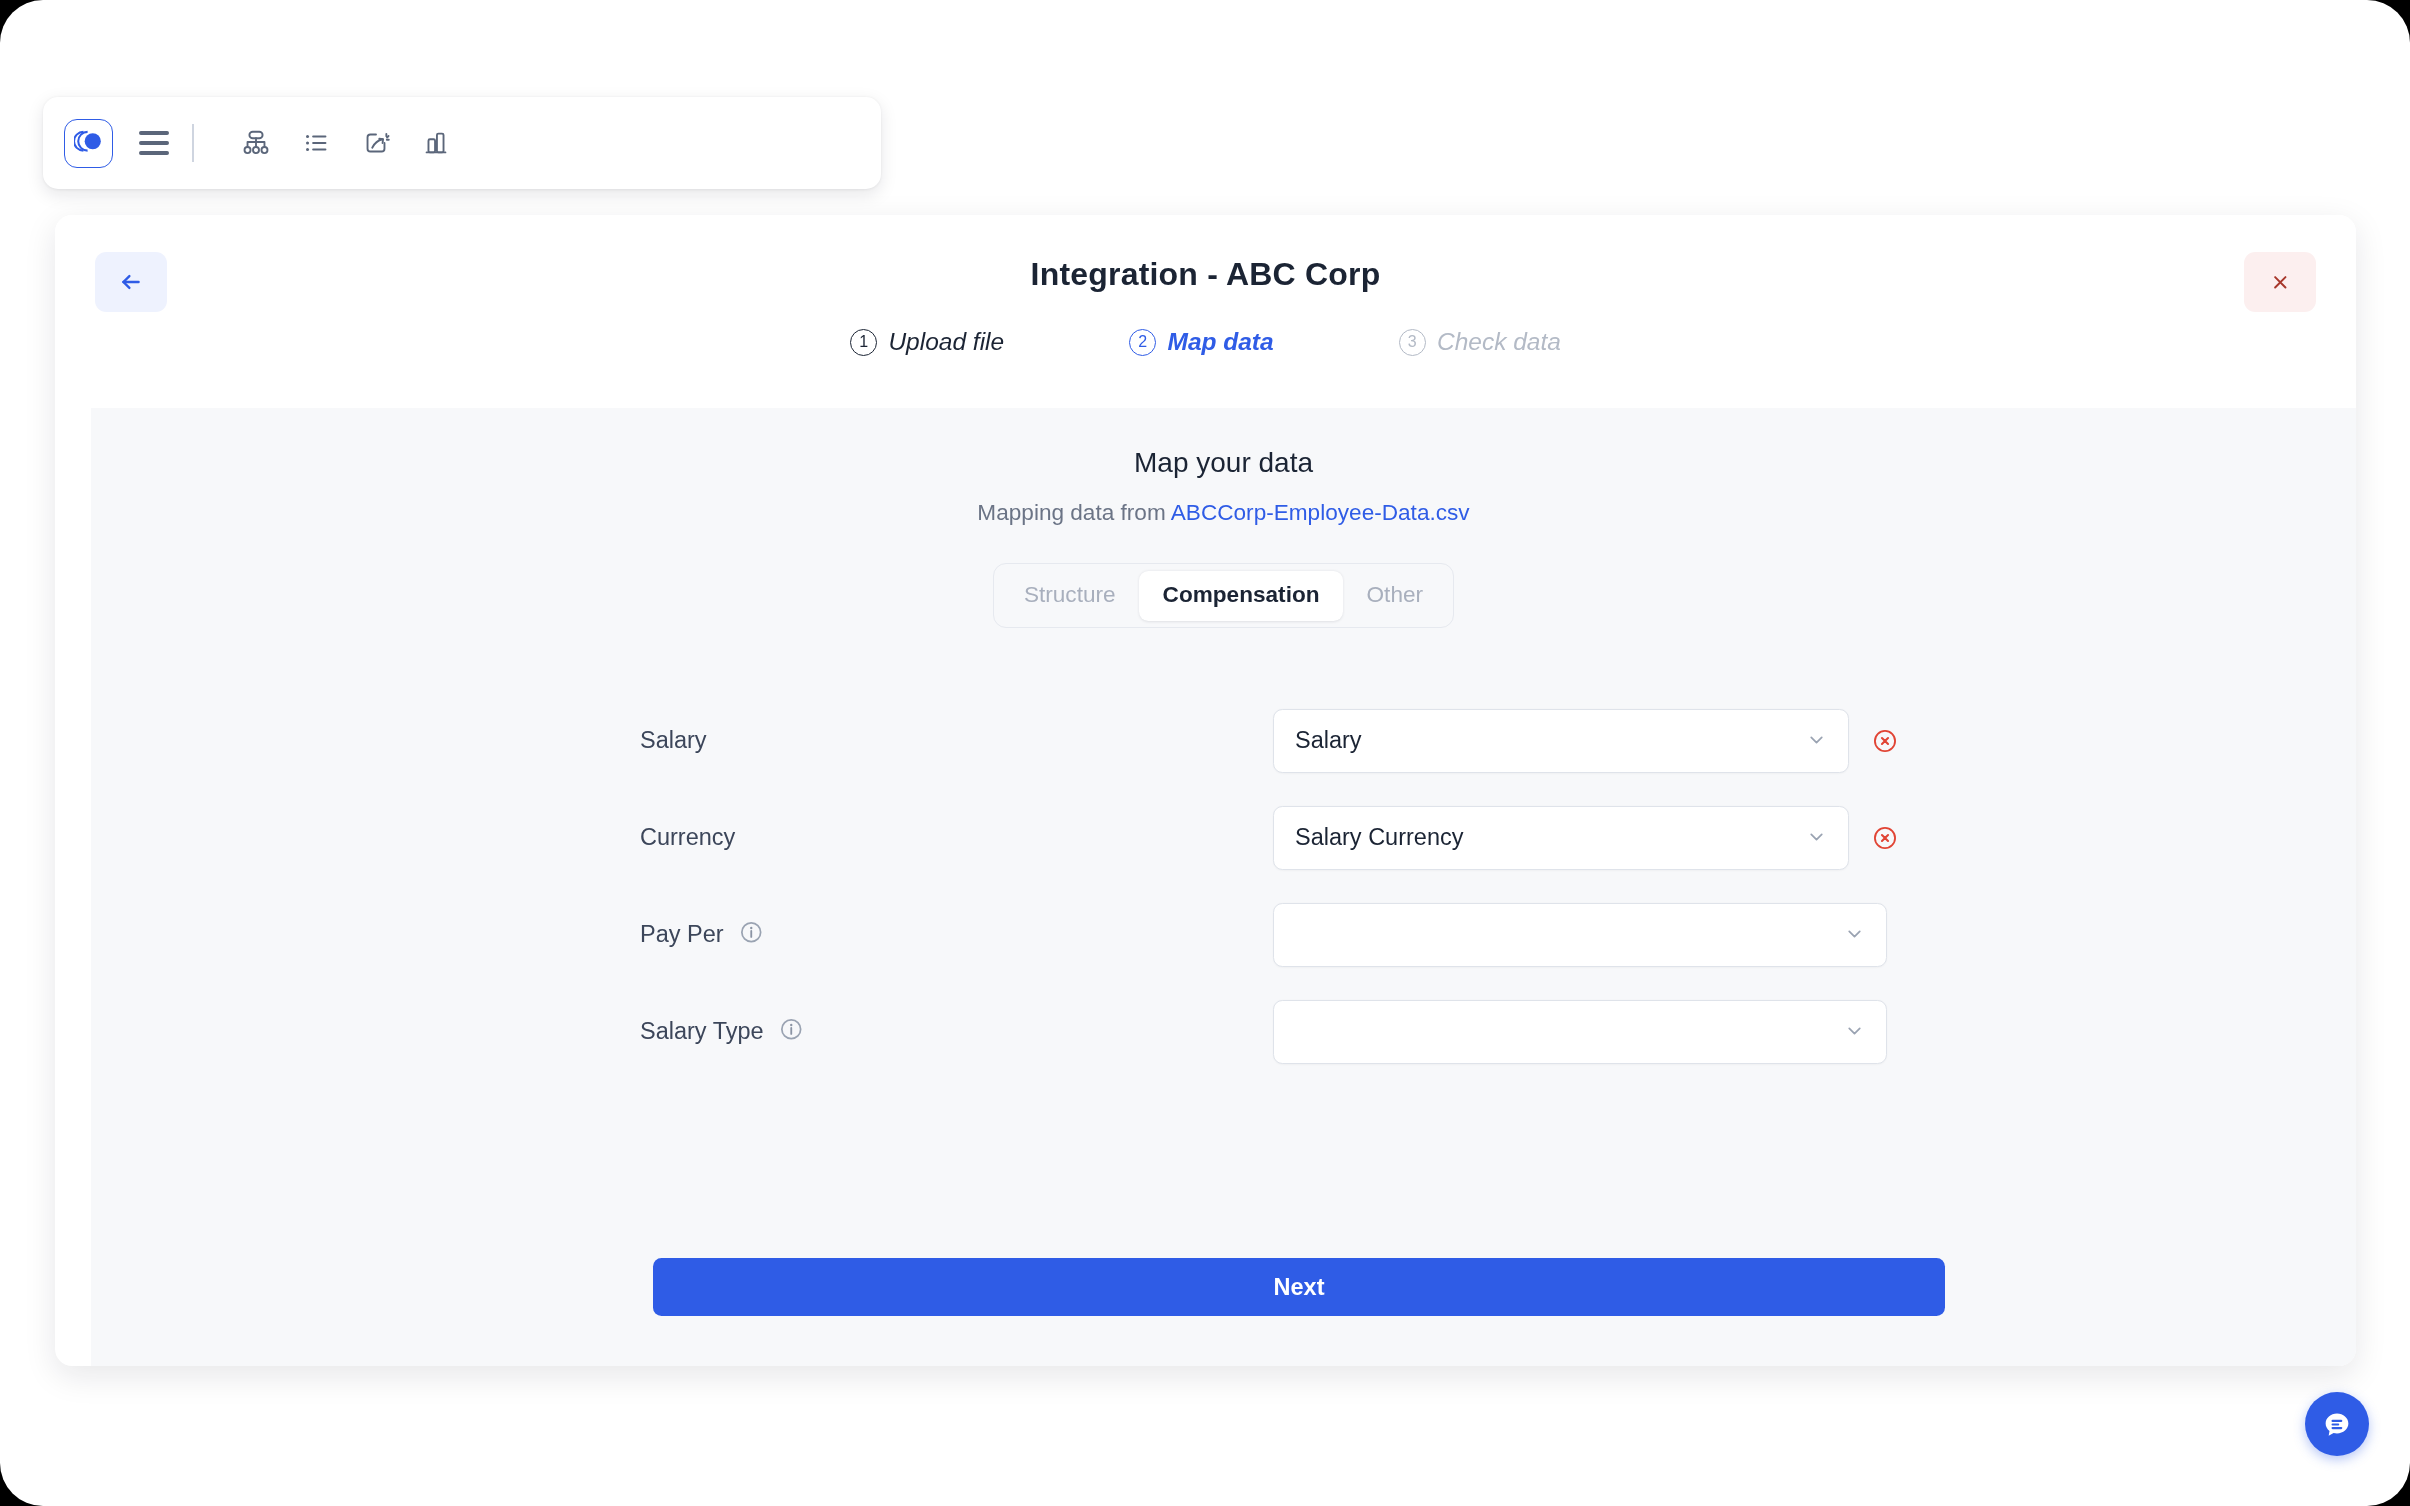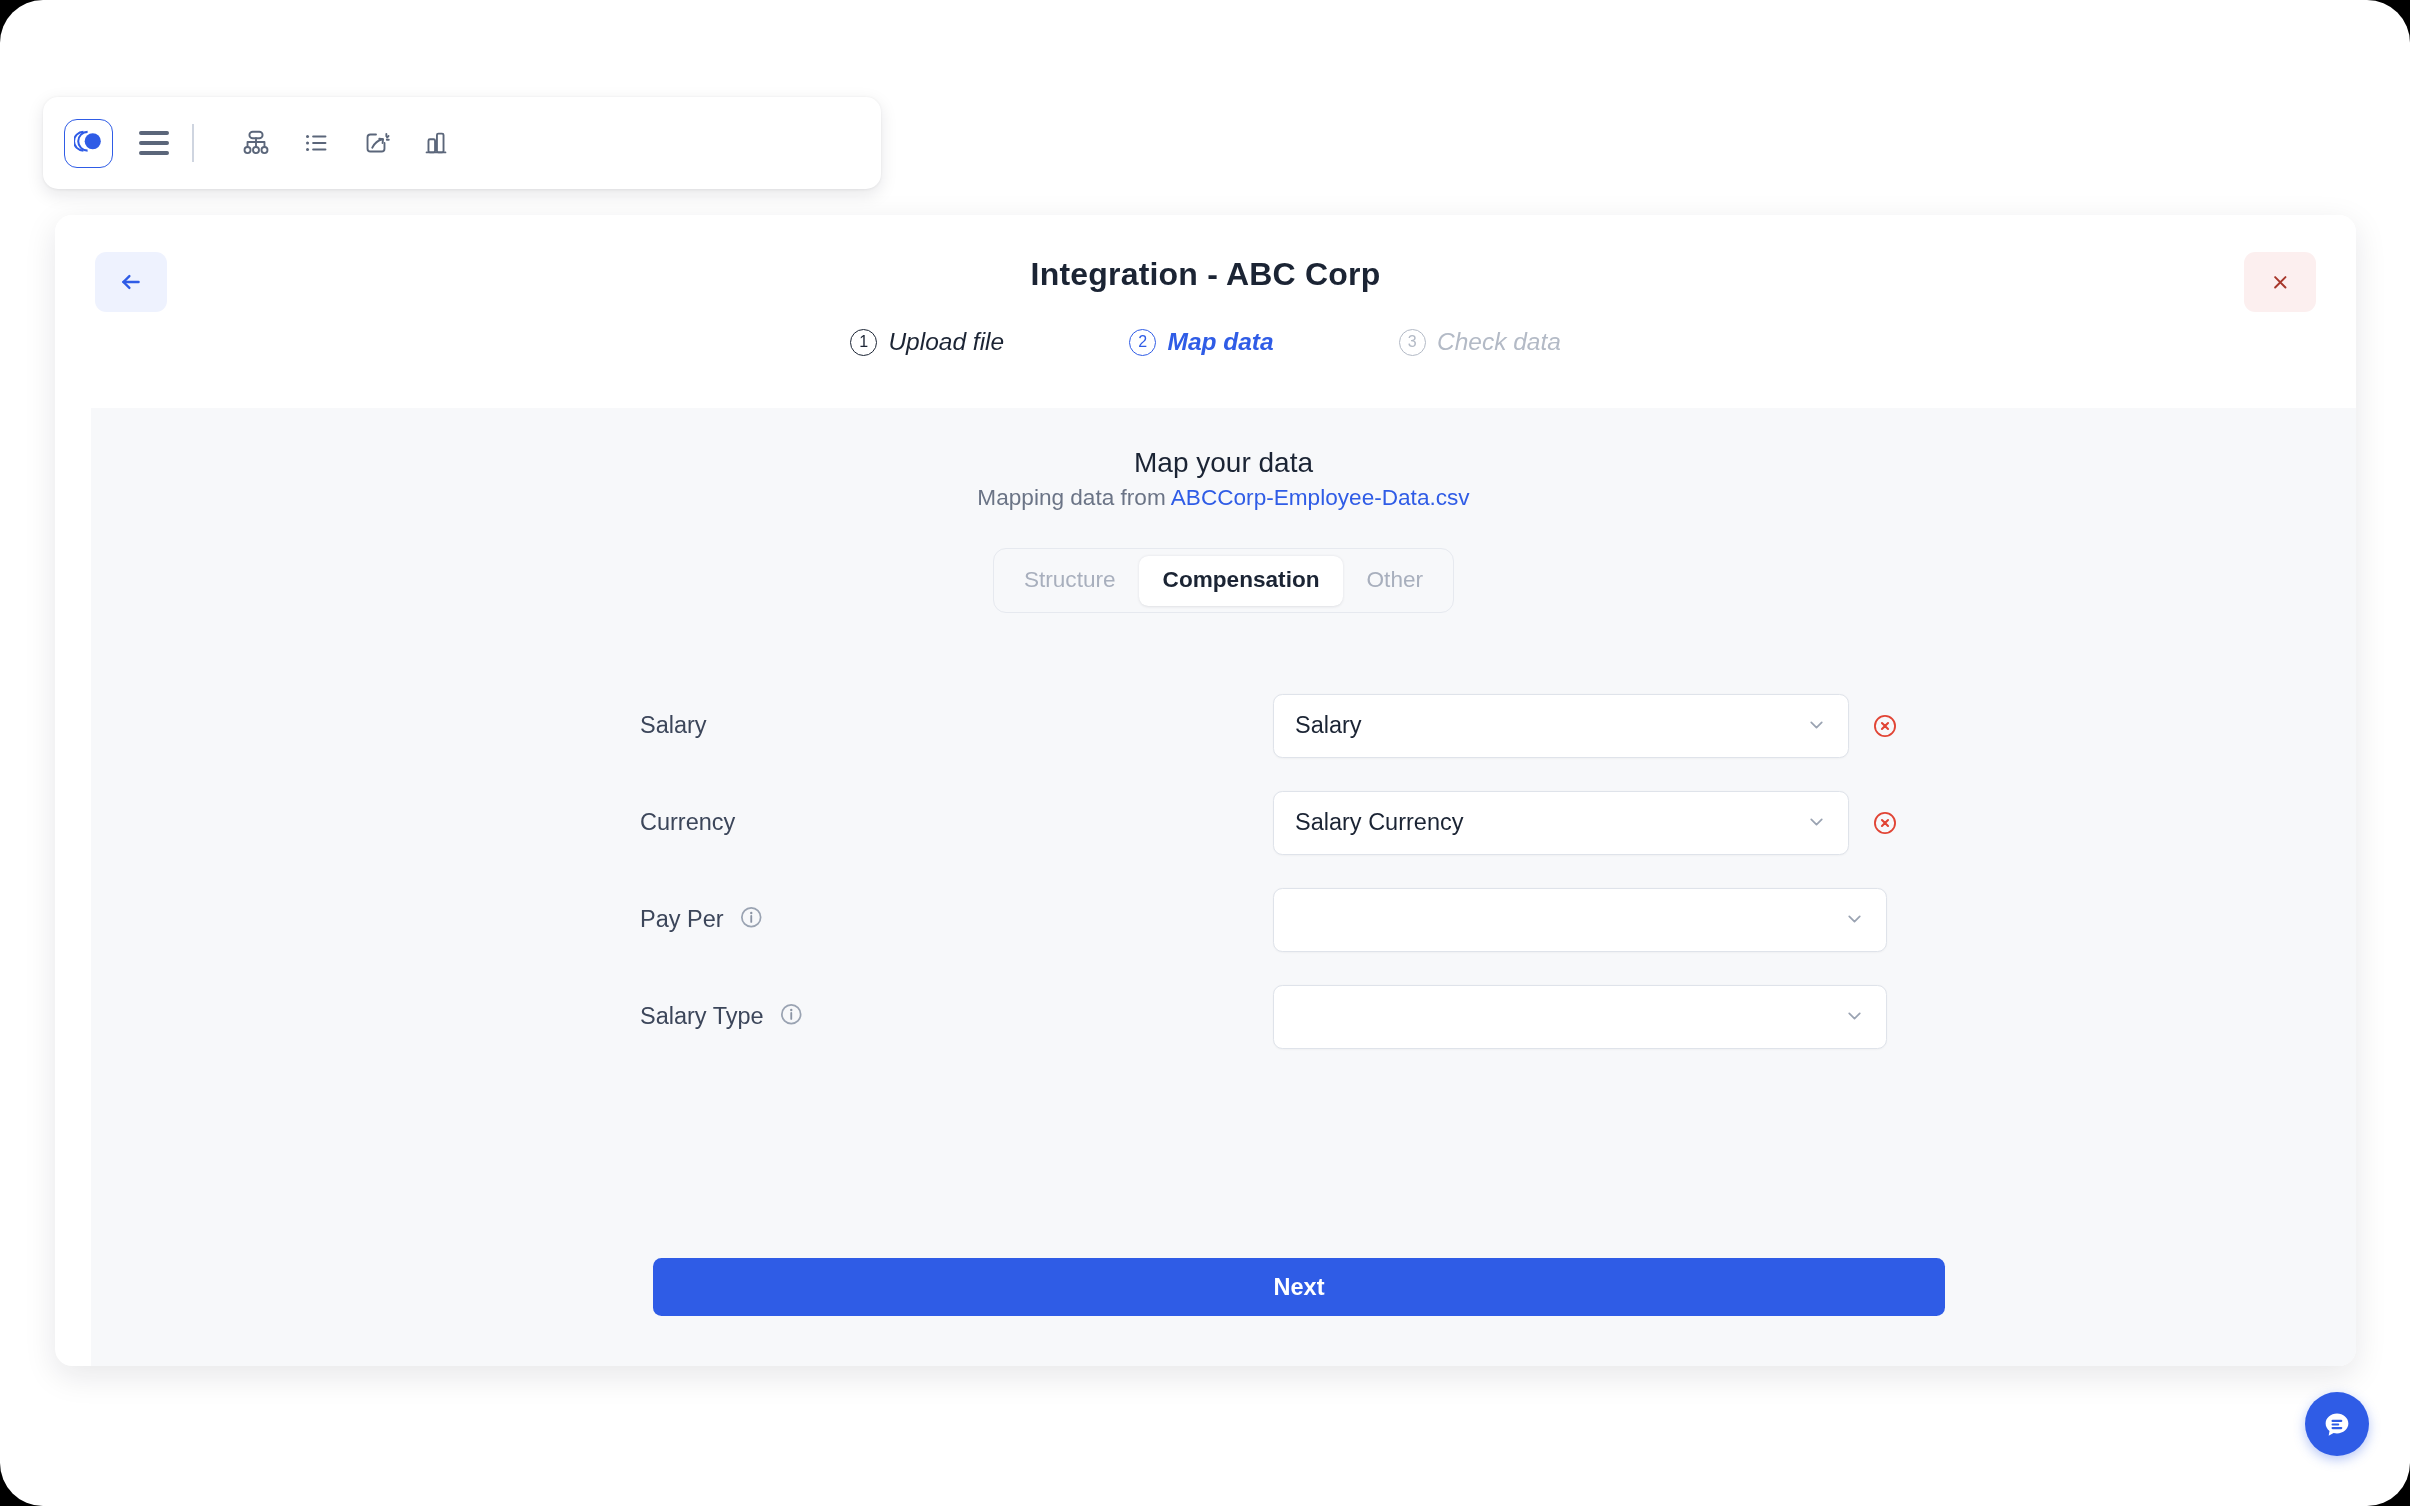--- a/index.html
+++ b/index.html
@@ -190,21 +190,21 @@
     text-align: center;
     font-size: 28px;
     font-weight: 400;
     color: #1b2434;
     padding-top: 39px;
   }
   #panel-sub {
     text-align: center;
     font-size: 22.6px;
     color: #6b7486;
-    margin-top: 6px;
+    margin-top: 21px;
   }
   #panel-sub a {
     color: #2f5ce6;
     text-decoration: none;
     cursor: pointer;
   }
 
   
   #tabs {
     margin: 37px auto 0;

